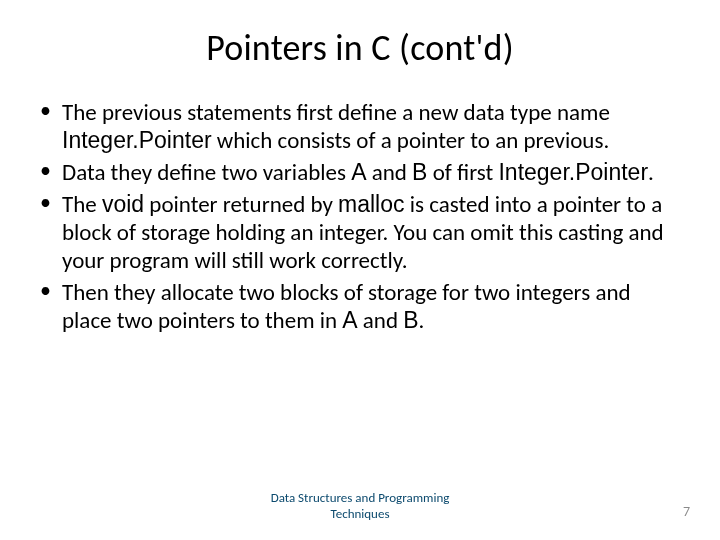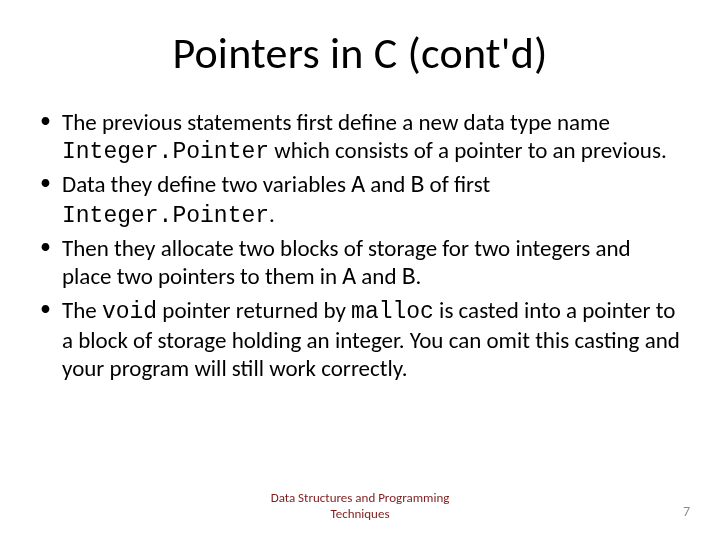--- a/index.html
+++ b/index.html
@@ -1,37 +1,37 @@
 <!DOCTYPE html>
 <html><head>
 <meta charset="utf-8">
 <style>
   * { margin: 0; padding: 0; box-sizing: border-box; }
   html, body { width: 720px; height: 540px; background: #fff; font-family: Calibri, "Segoe UI", Arial, sans-serif; color: #000; }
   .slide { width: 720px; height: 540px; position: relative; padding: 20px 38px 0 38px; }
-  .title { font-size: 44px; font-weight: 400; text-align: center; margin-top: 6px; margin-bottom: 28px; letter-spacing: 0.2px; }
+  .title { font-size: 36px; font-weight: 400; text-align: center; margin-top: 6px; margin-bottom: 28px; letter-spacing: 0.2px; }
   .bullets { list-style: none; font-size: 23px; line-height: 1.22; }
   .bullets > li { position: relative; padding-left: 24px; margin-bottom: 4px; }
   .bullets > li::before { content: "•"; position: absolute; left: 2px; top: 0; font-size: 22px; }
-  .mono { font-family: Liberation Mono, monospace; }
+  .mono { font-family: Liberation Sans, sans-serif; }
   .footer { position: absolute; left: 0; right: 0; bottom: 16px; height: 34px; }
-  .footer-center { position: absolute; left: 50%; transform: translateX(-50%); text-align: center; font-size: 13px; color: #7f1d1d; line-height: 1.25; }
+  .footer-center { position: absolute; left: 50%; transform: translateX(-50%); text-align: center; font-size: 13px; color: #0c4a6e; line-height: 1.25; }
   .footer-right { position: absolute; right: 30px; bottom: 4px; font-size: 14px; color: #8a8a8a; }
 </style>
 </head>
 <body>
 
 <div class="slide">
   <h1 class="title">Pointers in C (cont'd)</h1>
 
   <ul class="bullets">
     <li><span>The previous statements first define a new data type name </span><span class="mono">Integer.Pointer</span><span> which consists of a pointer to an previous.</span></li>
     <li><span>Data they define two variables </span><span class="mono">A</span><span> and </span><span class="mono">B</span><span> of first </span><span class="mono">Integer.Pointer</span><span>.</span></li>
+    <li><span>The </span><span class="mono">void</span><span> pointer returned by </span><span class="mono">malloc</span><span> is casted into a pointer to a block of storage holding an integer. You can omit this casting and your program will still work correctly.</span></li>
     <li><span>Then they allocate two blocks of storage for two integers and place two pointers to them in </span><span class="mono">A</span><span> and </span><span class="mono">B</span><span>.</span></li>
-    <li><span>The </span><span class="mono">void</span><span> pointer returned by </span><span class="mono">malloc</span><span> is casted into a pointer to a block of storage holding an integer. You can omit this casting and your program will still work correctly.</span></li>
   </ul>
 
   <div class="footer">
     <div class="footer-center">
       <span>Data Structures and Programming</span><br>
       <span>Techniques</span>
     </div>
     <div class="footer-right">7</div>
   </div>
 </div>

